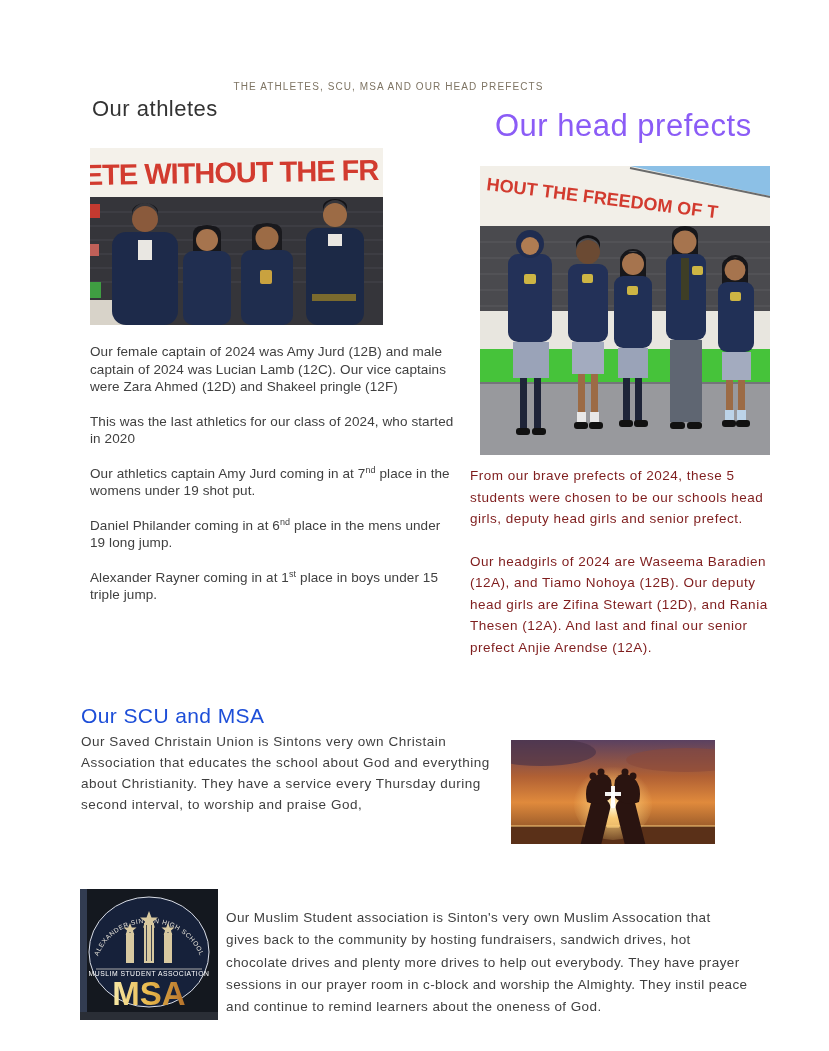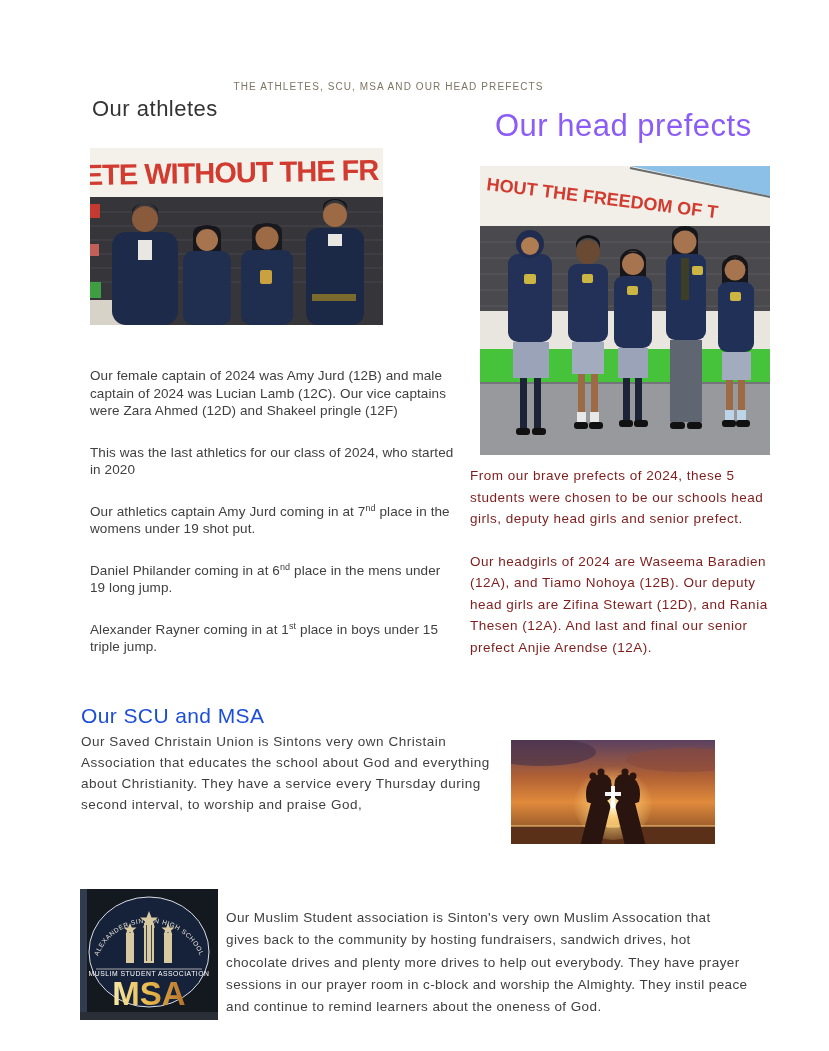--- a/index.html
+++ b/index.html
@@ -23,21 +23,21 @@
     letter-spacing:0.5px; font-weight:400;margin-left:24px;
   }
   .h-scu {
     position:absolute; left:81px; top:704px; font-size:21px; color:#1d4ed8;
     letter-spacing:0.4px; font-weight:400;
   }
   .left-text {
     position:absolute; left:90px; top:343px; width:364px;
     font-size:13.5px; line-height:17.5px; color:#404040; letter-spacing:0.1px;
   }
-  .left-text p { margin-bottom:17px;margin-top:24px; }
+  .left-text p { margin-bottom:17px; }
   .right-text {
     position:absolute; left:470px; top:465px; width:314px;
     font-size:13.5px; line-height:21.5px; color:#7f1d1d; letter-spacing:0.5px;
   }
   .right-text p { margin-bottom:21px; }
   .scu-text {
     position:absolute; left:81px; top:731px; width:424px;
     font-size:13.5px; line-height:21px; color:#3f3f3f; letter-spacing:0.5px;
   }
   .msa-text {

